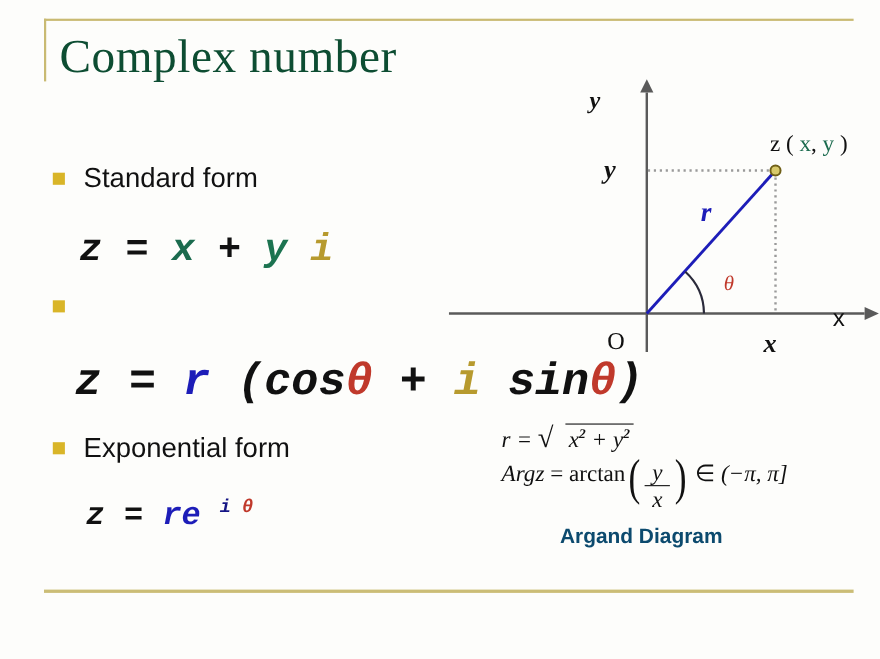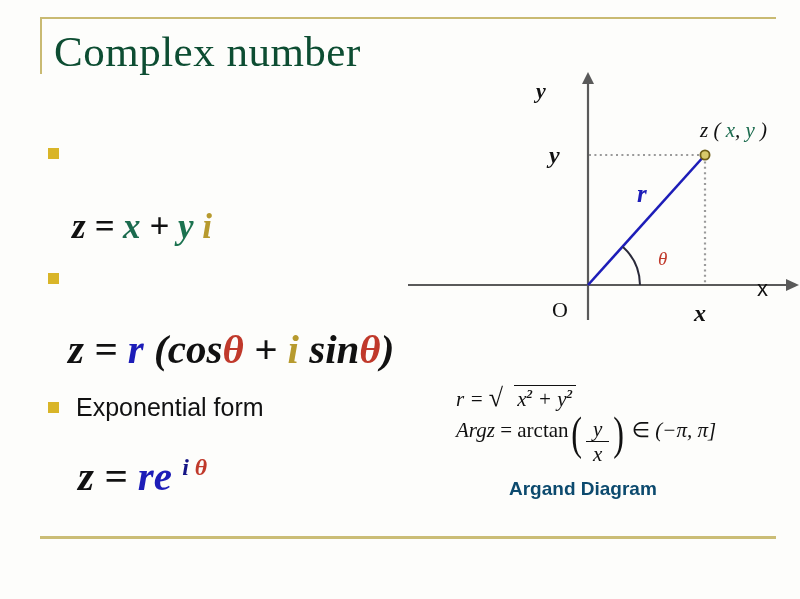--- a/index.html
+++ b/index.html
@@ -77,30 +77,30 @@
     font-size: 25px;
     color: #111111;
   }
   #b1 { left: 48px; top: 148px; }
   #b2 { left: 48px; top: 273px; }
   #b3 { left: 48px; top: 393px; }
 
   
   .formula {
     position: absolute;
-    font-family: Liberation Serif, serif;
+    font-family: Liberation Mono, monospace;
     font-weight: bold;
     font-style: italic;
     color: #111111;
     white-space: nowrap;
     text-align: center;
   }
   #f1 { left: 72px; top: 207px; font-size: 35px; }
   #f2 { left: 68px; top: 325px; font-size: 41px; }
-  #f3 { left: 78px; top: 452px; font-size: 41px; }
+  #f3 { left: 78px; top: 452px; font-size: 29px; }
 
   .c-black  { color: #111111; }
   .c-green  { color: #1b6b4e; }
   .c-green2 { color: #1c7350; }
   .c-gold   { color: #b79a2e; }
   .c-blue   { color: #1d1db8; }
   .c-red    { color: #c0392b; }
   .c-darkblue { color: #151585; }
 
   .sup {
@@ -131,21 +131,21 @@
     white-space: nowrap;
   }
 
   #lbl-y-axis  { left: 536px; top: 78px;  font-size: 22px; font-style: italic; font-weight: bold; color: #111; }
   #lbl-y-val   { left: 549px; top: 142px; font-size: 24px; font-style: italic; font-weight: bold; color: #111; }
   #lbl-x-axis  { left: 757px; top: 276px; font-size: 22px; color: #111; }
   #lbl-x-val   { left: 694px; top: 300px; font-size: 24px; font-style: italic; font-weight: bold; color: #111; }
   #lbl-origin  { left: 552px; top: 297px; font-size: 22px; color: #111; }
   #lbl-r       { left: 637px; top: 180px; font-size: 25px; font-style: italic; font-weight: bold; color: #1d1db8; }
   #lbl-theta   { left: 658px; top: 248px; font-size: 19px; font-style: italic; color: #c0392b; }
-  #lbl-z       { left: 700px; top: 118px; font-size: 21px; font-style: italic; color: #111; }
+  #lbl-z       { left: 700px; top: 118px; font-size: 21px; color: #111; }
 
   
   #fr {
     position: absolute;
     left: 456px;
     top: 385px;
     font-family: "Liberation Serif", serif;
     font-size: 21px;
     font-style: italic;
     color: #111;
@@ -206,20 +206,21 @@
 <div id="slide">
 
   <div class="rule-top"></div>
   <div class="rule-left"></div>
   <div class="rule-bottom"></div>
 
   <div class="title">Complex number</div>
 
   <div class="bullet-row" id="b1">
     <span class="bullet-mark"></span>
+    <span class="bullet-text">Standard form</span>
   </div>
 
   <div class="formula" id="f1">
     <span class="c-black">z</span><span class="c-black">&nbsp;</span><span class="c-black">=</span><span class="c-black">&nbsp;</span><span class="c-green">x</span><span class="c-black">&nbsp;</span><span class="c-black">+</span><span class="c-black">&nbsp;</span><span class="c-green2">y</span><span class="c-black">&nbsp;</span><span class="c-gold">i</span>
   </div>
 
   <div class="bullet-row" id="b2">
     <span class="bullet-mark"></span>
   </div>
 

